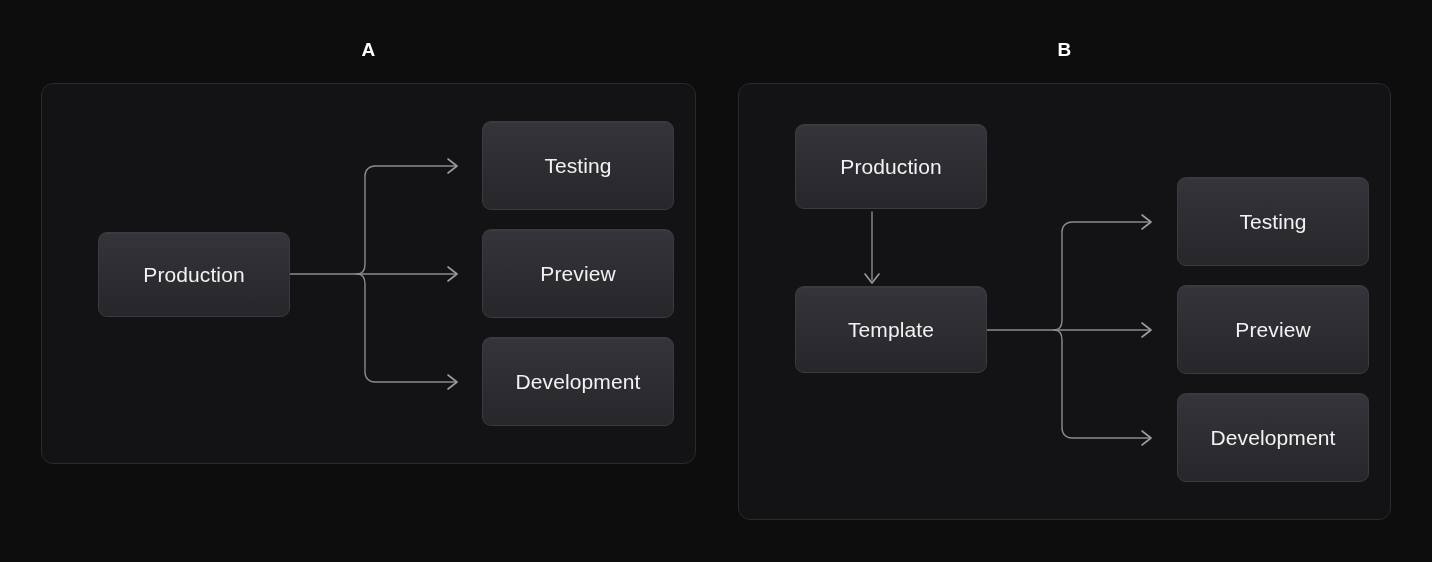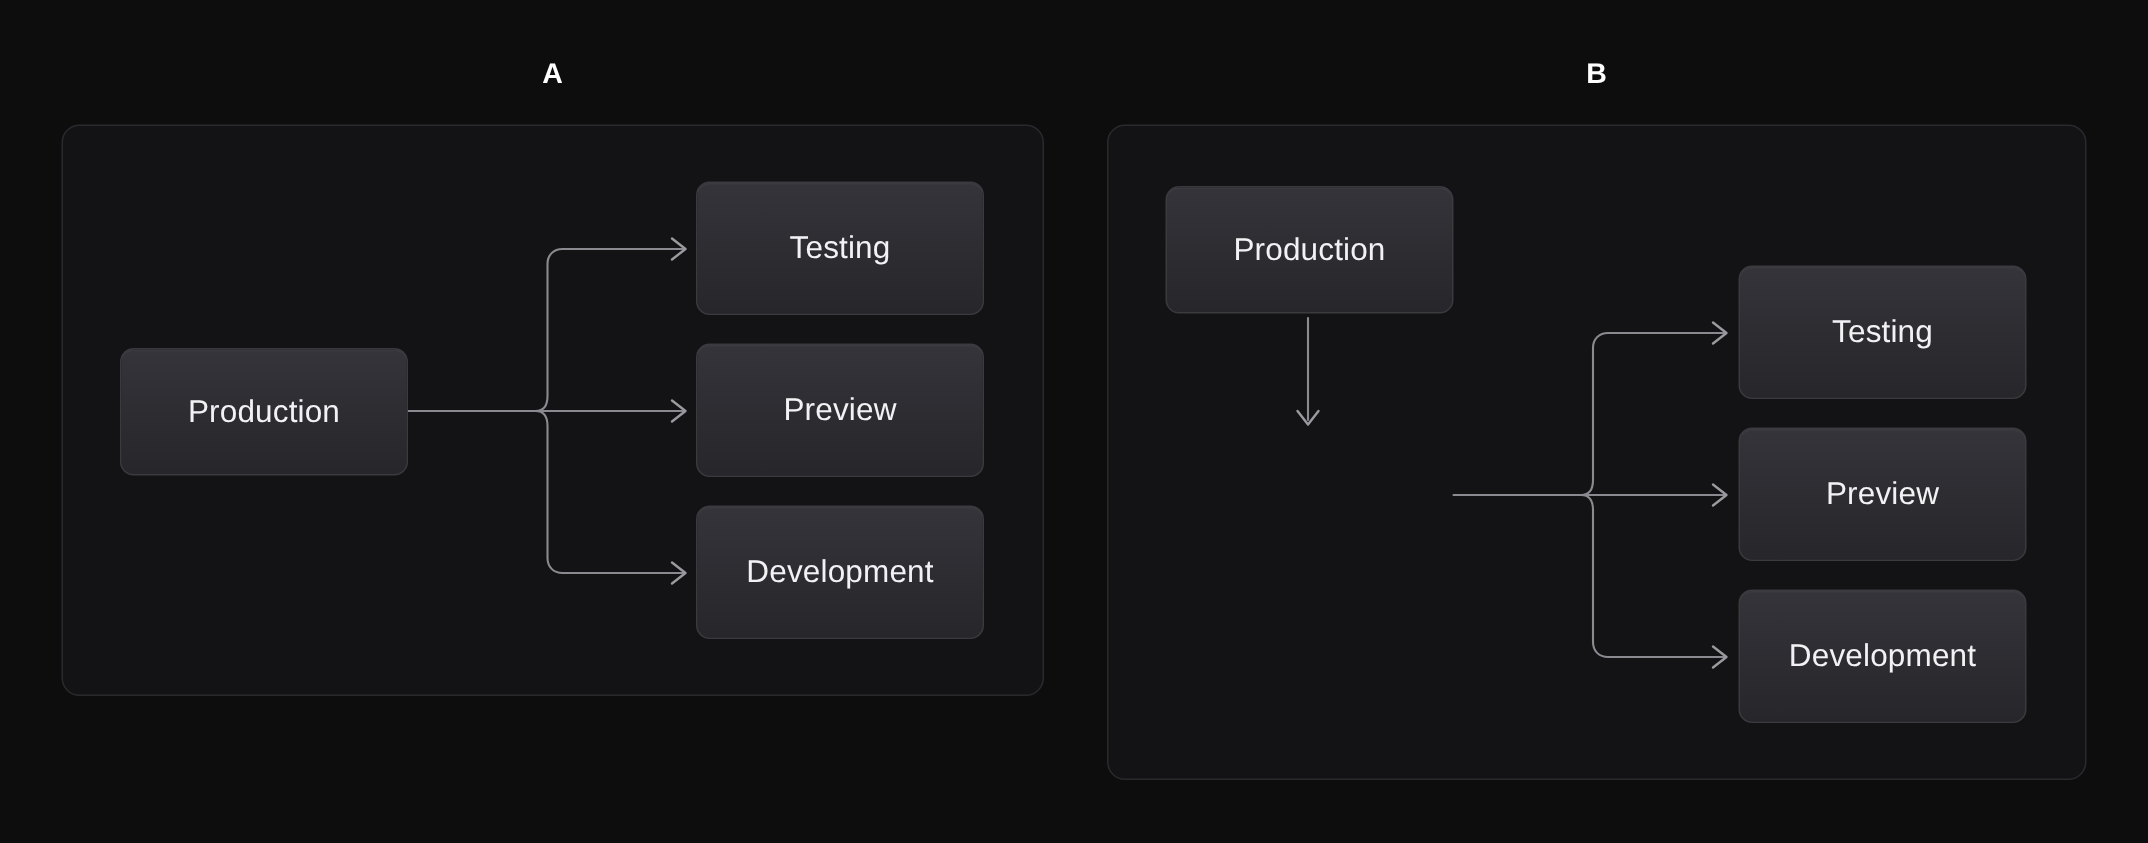--- a/index.html
+++ b/index.html
@@ -57,20 +57,21 @@
     background: linear-gradient(180deg, #34343a 0%, #2c2c31 55%, #27272b 100%);
     display: flex;
     align-items: center;
     justify-content: center;
     color: #f2f2f4;
     font-size: 21px;
     font-weight: 400;
     letter-spacing: 0.1px;
     box-shadow: inset 0 1px 0 rgba(255,255,255,0.035);
     user-select: none;
+    margin-left: 18px;
   }
   .node-label {
     display: block;
     line-height: 1;
     white-space: nowrap;
   }
 
   
   .connectors {
     position: absolute;
@@ -158,20 +159,23 @@
 
       <path class="conn-head" d="M 404 175 L 413 182 L 404 189"></path>
       <path class="conn-head" d="M 404 283 L 413 290 L 404 297"></path>
       <path class="conn-head" d="M 404 391 L 413 398 L 404 405"></path>
     </svg>
 
     <div class="node" style="left:39px; top:84px; width:192px; height:85px;">
       <span class="node-label">Production</span>
     </div>
 
+    <div class="node" style="left:39px; top:246px; width:192px; height:87px;">
+      <span class="node-label">Template</span>
+    </div>
 
     <div class="node" style="left:421px; top:137px; width:192px; height:89px;">
       <span class="node-label">Testing</span>
     </div>
 
     <div class="node" style="left:421px; top:245px; width:192px; height:89px;">
       <span class="node-label">Preview</span>
     </div>
 
     <div class="node" style="left:421px; top:353px; width:192px; height:89px;">

